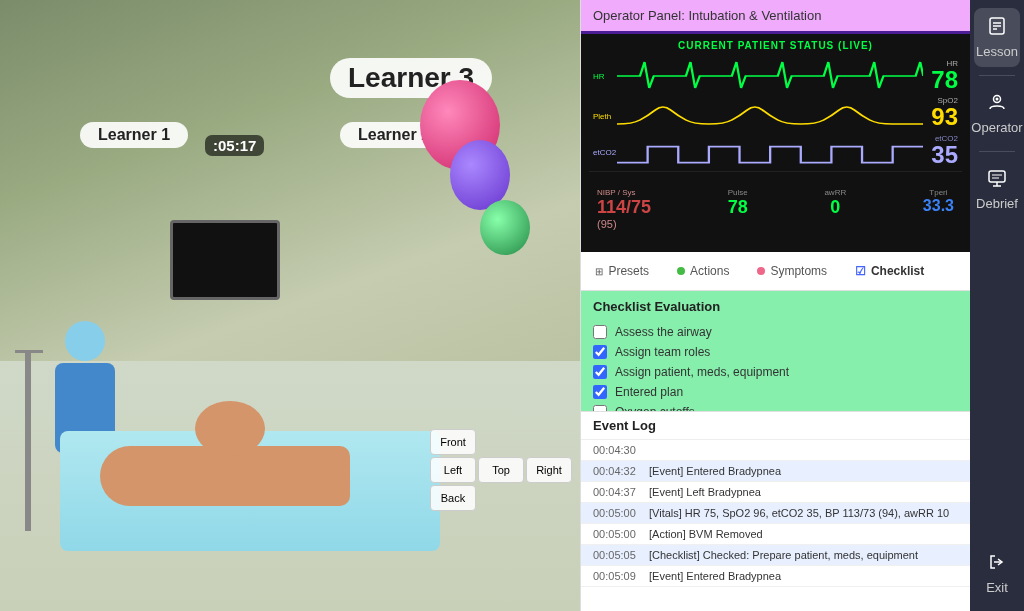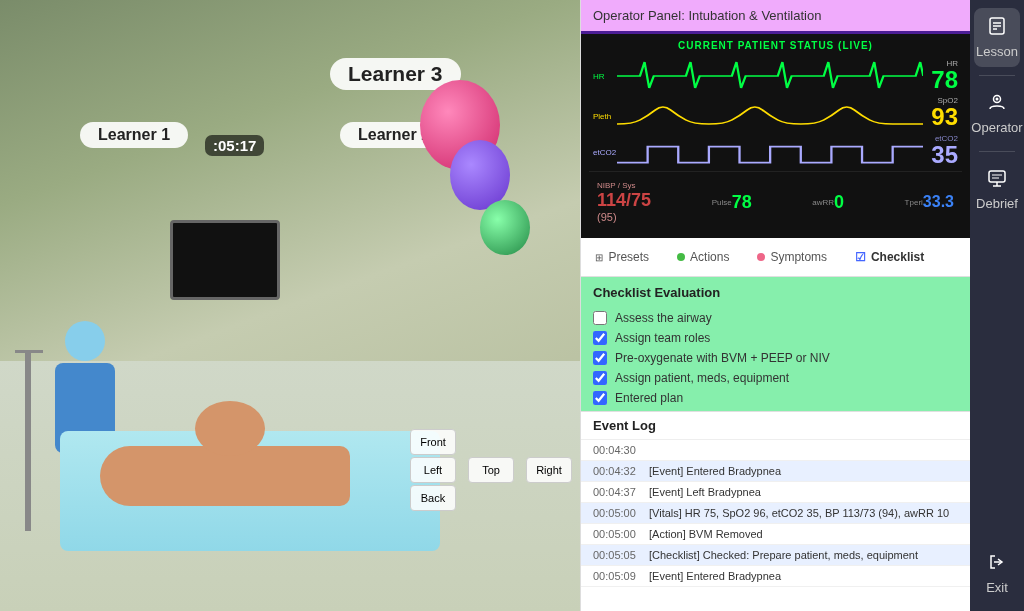--- a/index.html
+++ b/index.html
@@ -34,21 +34,21 @@
       position: absolute;
       background: rgba(255,255,255,0.9);
       border-radius: 20px;
       padding: 4px 18px;
       font-weight: bold;
       font-size: 18px;
       color: #222;
       white-space: nowrap;
     }
 
-    .learner-label.learner3 { top: 58px; left: 330px; font-size: 21px; }
+    .learner-label.learner3 { top: 58px; left: 330px; font-size: 28px; }
     .learner-label.learner1 { top: 122px; left: 80px; font-size: 16px; }
     .learner-label.learner2 { top: 122px; left: 340px; font-size: 16px; }
     .timer-label {
       position: absolute;
       top: 135px;
       left: 205px;
       background: rgba(0,0,0,0.6);
       color: white;
       font-size: 15px;
       font-weight: bold;
@@ -197,21 +197,21 @@
       height: 26px;
       font-size: 11px;
       display: flex;
       align-items: center;
       justify-content: center;
       cursor: pointer;
       font-weight: 500;
     }
     .cam-row {
       display: flex;
-      gap: 12px;
+      gap: 2px;
     }
 
     
     #transport-bar {
       position: absolute;
       bottom: 0;
       left: 0;
       right: 0;
       height: 52px;
       background: rgba(30,35,50,0.95);
@@ -321,34 +321,34 @@
       line-height: 1;
     }
 
     .vital-hr { color: #00ff44; }
     .vital-spo2 { color: #ffdd00; }
     .vital-etco2 { color: #aaaaff; }
 
     .bottom-vitals {
       display: flex;
       justify-content: space-between;
-      padding: 9px 8px;
+      padding: 16px 8px;
       background: #111;
       border-top: 1px solid #222;
     }
 
     .nibp-section {
       color: #cc4444;
     }
     .nibp-val { font-size: 18px; font-weight: bold; }
     .nibp-sub { font-size: 11px; color: #cc8888; }
 
     .pulse-section, .awrr-section, .temp-section {
       display: flex;
-      flex-direction: row;
+      flex-direction: column;
       align-items: center;
     }
     .v-label { font-size: 8px; color: #888; }
     .v-val { font-size: 18px; font-weight: bold; }
     .pulse-section .v-val { color: #00ff44; }
     .awrr-section .v-val { color: #00ff44; }
     .temp-section .v-val { color: #ffaa33; font-size: 22px; }
 
     
     #left-nav {
@@ -656,24 +656,20 @@
     <div class="checklist-item">
           <input type="checkbox" style="">
           <span>Assess the airway</span>
         </div>
         <div class="checklist-item">
           <input type="checkbox" checked="" style="">
           <span>Assign team roles</span>
         </div>
         <div class="checklist-item">
           <input type="checkbox" checked="" style="">
-          <span>Pre-oxygenate with BVM + PEEP or NIV</span>
-        </div>
-        <div class="checklist-item">
-          <input type="checkbox" checked="" style="">
           <span>Assign patient, meds, equipment</span>
         </div>
         <div class="checklist-item">
           <input type="checkbox" checked="" style="">
           <span>Entered plan</span>
         </div>
         <div class="checklist-item">
           <input type="checkbox" style="">
           <span>Oxygen cutoffs</span>
         </div>

